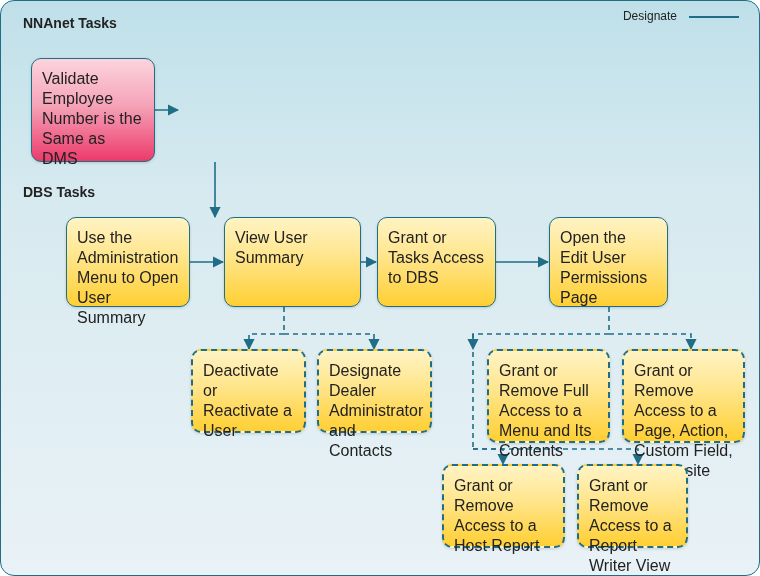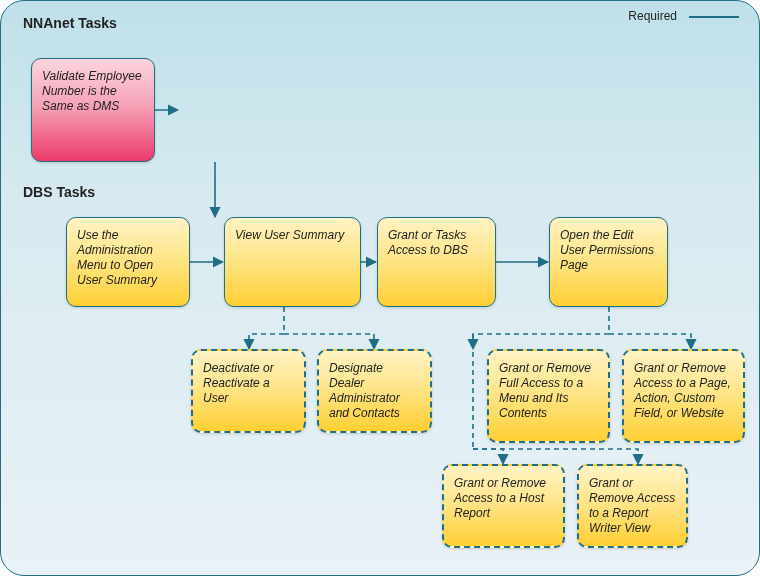--- a/index.html
+++ b/index.html
@@ -11,21 +11,21 @@
     font-size: 12px;
     color: #333;
     background: #fff;
   }
   .canvas {
     position: relative;
     width: 760px;
     height: 576px;
     box-sizing: border-box;
     border: 1px solid #1f6e86;
-    border-radius: 24px;
+    border-radius: 14px;
     background: linear-gradient(180deg, #bfe0e9 0%, #d7eaf0 35%, #e9f2f6 100%);
     overflow: hidden;
   }
   .section-title {
     position: absolute;
     font-weight: bold;
     font-size: 14px;
     color: #222;
   }
   .legend {
@@ -43,25 +43,24 @@
     height: 0;
     border-top: 2px solid #1f6e86;
     vertical-align: middle;
   }
   .legline.opt { border-top-style: dashed; }
 
   .node {
     position: absolute;
     box-sizing: border-box;
     padding: 10px 10px;
-    font-size: 12px;
+    font-size: 16px;
     line-height: 1.25;
     color: #222;
     border-radius: 10px;
-    font-style: italic;
   }
   .required {
     border: 1.5px solid #1f6e86;
   }
   .optional {
     border: 2px dashed #1f6e86;
   }
   .pink {
     background: linear-gradient(180deg, #fcd4de 0%, #f5a4b8 45%, #ec3a6b 100%);
     box-shadow: 0 1px 3px rgba(0,0,0,0.15);
@@ -83,21 +82,21 @@
 
 <div class="canvas">
 
   <div class="section-title" style="left:22px; top:14px;">NNAnet Tasks</div>
   <div class="section-title" style="left:22px; top:183px;">DBS Tasks</div>
 
   <div class="legend">
     <table>
       <tbody>
           <tr>
-        <td>Required</td>
+        <td>Designate</td>
         <td><span class="legline"></span></td>
       </tr>
     </tbody>
       </table>
   </div>
 
   <svg class="arrows">
     <defs>
       <marker id="ah" viewBox="0 0 10 10" refX="9" refY="5" markerWidth="7" markerHeight="7" orient="auto">
         <path d="M 0 0 L 10 5 L 0 10 z" fill="#1f6e86"></path>

